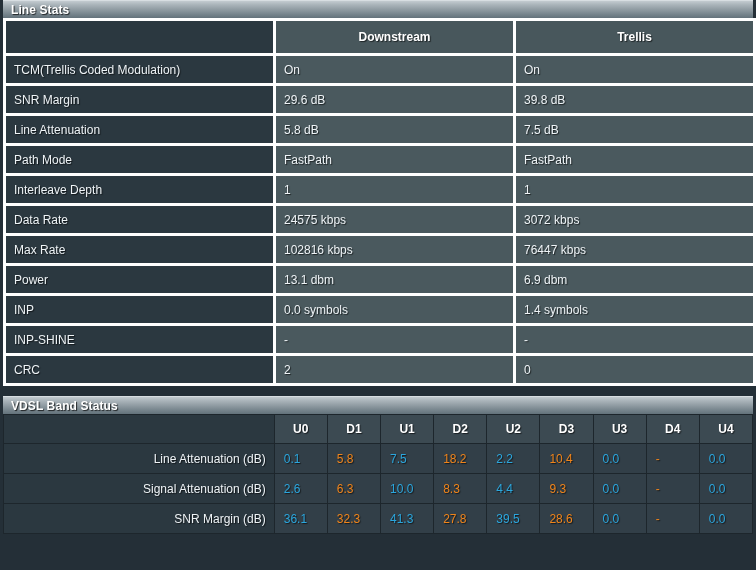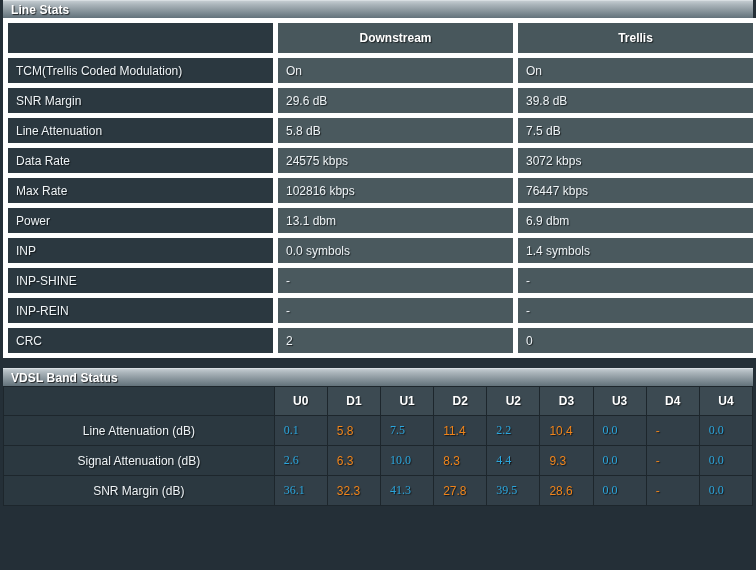--- a/index.html
+++ b/index.html
@@ -56,21 +56,21 @@
 
   table {
     border-collapse: collapse;
     width: 750px;
     table-layout: fixed;
   }
 
   
   .t-linestats td,
   .t-linestats th {
-    border: 5px solid #ffffff;
+    border: 3px solid #ffffff;
     height: 30px;
     box-sizing: border-box;
     font-size: 12px;
     font-weight: normal;
     padding: 0 8px;
     vertical-align: middle;
     text-align: left;
     color: #eef3f6;
     text-shadow: 1px 1px 1px rgba(0,0,0,0.6);
   }
@@ -94,21 +94,21 @@
 
   
   .t-band td,
   .t-band th {
     border: 1px solid #1d262c;
     height: 30px;
     box-sizing: border-box;
     font-size: 12px;
     padding: 0 8px;
     vertical-align: middle;
-    text-align: center;
+    text-align: right;
     text-shadow: 1px 1px 1px rgba(0,0,0,0.6);
   }
   .t-band .lbl {
     background: #2b3840;
     width: 270px;
     color: #eef3f6;
     font-weight: normal;
   }
   .t-band .bandcell {
     background: #323f48;
@@ -119,21 +119,21 @@
   }
   .t-band thead th.lbl { height: 29px; }
   .t-band thead th.bandcell {
     background: #3c4a52;
     height: 29px;
     text-align: center;
     font-weight: bold;
     color: #ffffff;
     padding: 0;
   }
-  .v-blue   { color: #2ba6dd; font-family: Liberation Serif, serif; }
+  .v-blue   { color: #2ba6dd; }
   .v-orange { color: #f0841a; }
 
   .gap { height: 10px; background: #242f37; }
   .bottom-pad { height: 3px; background: #242f37; }
 </style>
 </head>
 <body>
 
 <div class="page">
 
@@ -158,20 +158,30 @@
           <td class="lbl">SNR Margin</td>
           <td class="val">29.6 dB</td>
           <td class="val">39.8 dB</td>
         </tr>
         <tr>
           <td class="lbl">Line Attenuation</td>
           <td class="val">5.8 dB</td>
           <td class="val">7.5 dB</td>
         </tr>
         <tr>
+          <td class="lbl">Path Mode</td>
+          <td class="val">FastPath</td>
+          <td class="val">FastPath</td>
+        </tr>
+        <tr>
+          <td class="lbl">Interleave Depth</td>
+          <td class="val">1</td>
+          <td class="val">1</td>
+        </tr>
+        <tr>
           <td class="lbl">Data Rate</td>
           <td class="val">24575 kbps</td>
           <td class="val">3072 kbps</td>
         </tr>
         <tr>
           <td class="lbl">Max Rate</td>
           <td class="val">102816 kbps</td>
           <td class="val">76447 kbps</td>
         </tr>
         <tr>
@@ -179,25 +189,20 @@
           <td class="val">13.1 dbm</td>
           <td class="val">6.9 dbm</td>
         </tr>
         <tr>
           <td class="lbl">INP</td>
           <td class="val">0.0 symbols</td>
           <td class="val">1.4 symbols</td>
         </tr>
         <tr>
           <td class="lbl">INP-SHINE</td>
-          <td class="val">-</td>
-          <td class="val">-</td>
-        </tr>
-        <tr>
-          <td class="lbl">INP-REIN</td>
           <td class="val">-</td>
           <td class="val">-</td>
         </tr>
         <tr>
           <td class="lbl">CRC</td>
           <td class="val">2</td>
           <td class="val">0</td>
         </tr>
       </tbody>
     </table>
@@ -222,21 +227,21 @@
           <th class="bandcell">D4</th>
           <th class="bandcell">U4</th>
         </tr>
       </thead>
       <tbody>
         <tr>
           <td class="lbl">Line Attenuation (dB)</td>
           <td class="bandcell v-blue">0.1</td>
           <td class="bandcell v-orange">5.8</td>
           <td class="bandcell v-blue">7.5</td>
-          <td class="bandcell v-orange">11.4</td>
+          <td class="bandcell v-orange">18.2</td>
           <td class="bandcell v-blue">2.2</td>
           <td class="bandcell v-orange">10.4</td>
           <td class="bandcell v-blue">0.0</td>
           <td class="bandcell v-orange">-</td>
           <td class="bandcell v-blue">0.0</td>
         </tr>
         <tr>
           <td class="lbl">Signal Attenuation (dB)</td>
           <td class="bandcell v-blue">2.6</td>
           <td class="bandcell v-orange">6.3</td>

